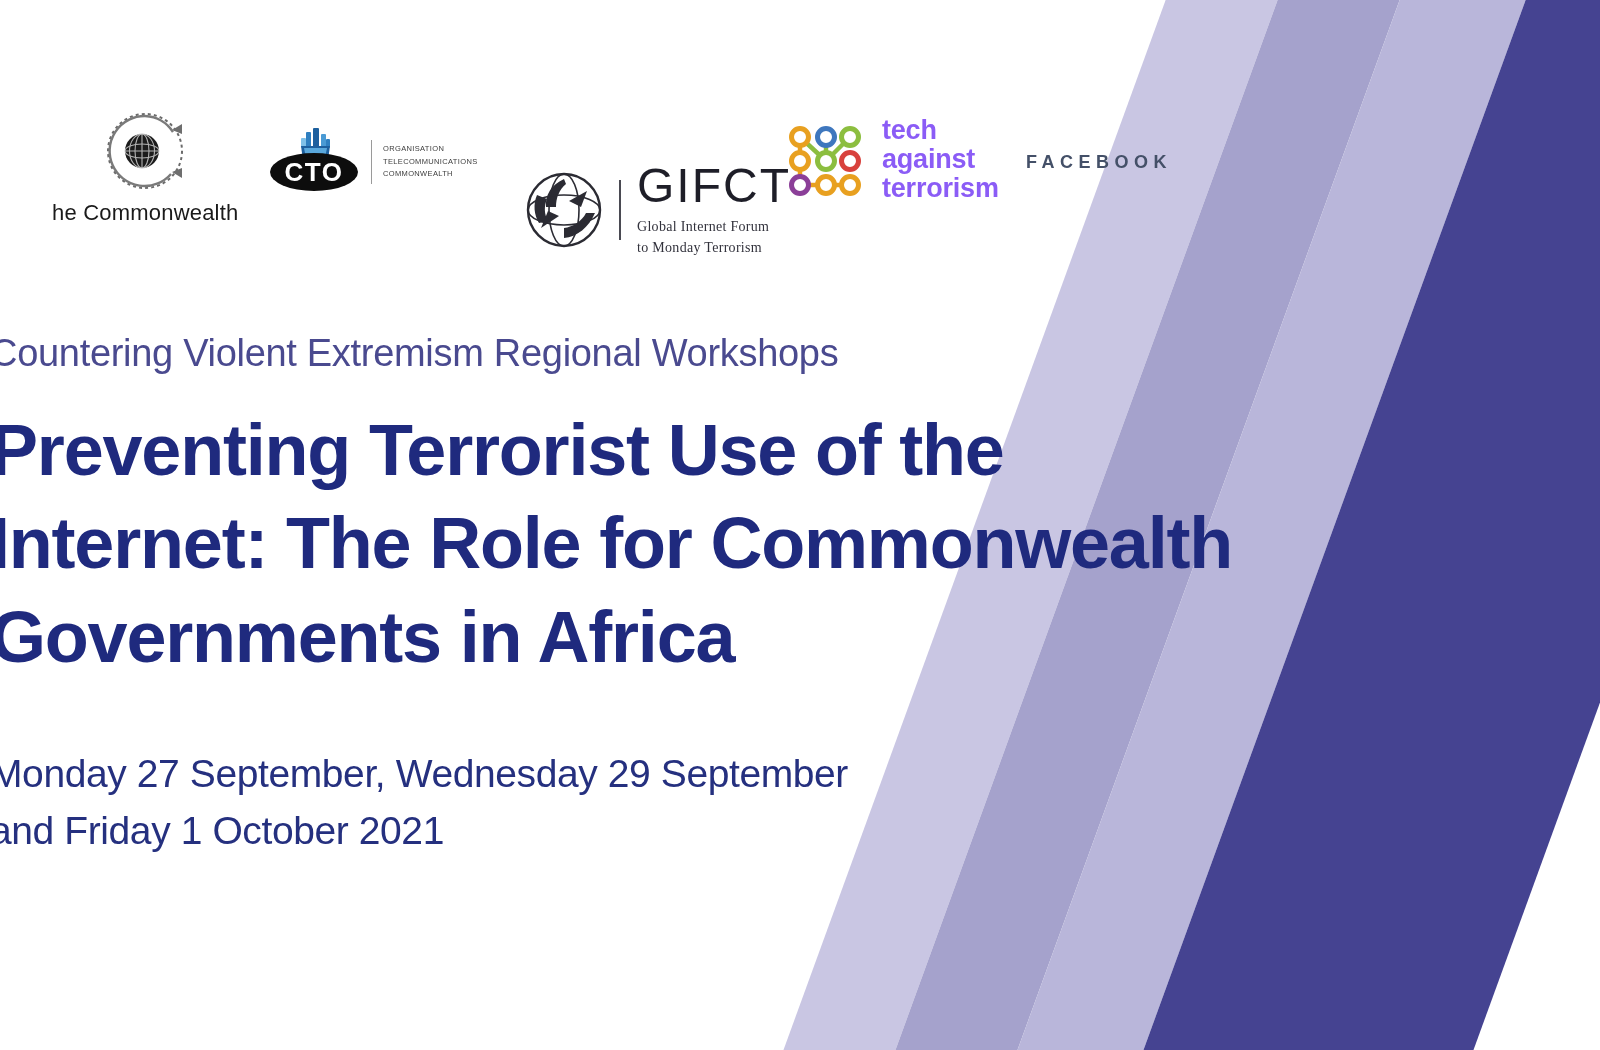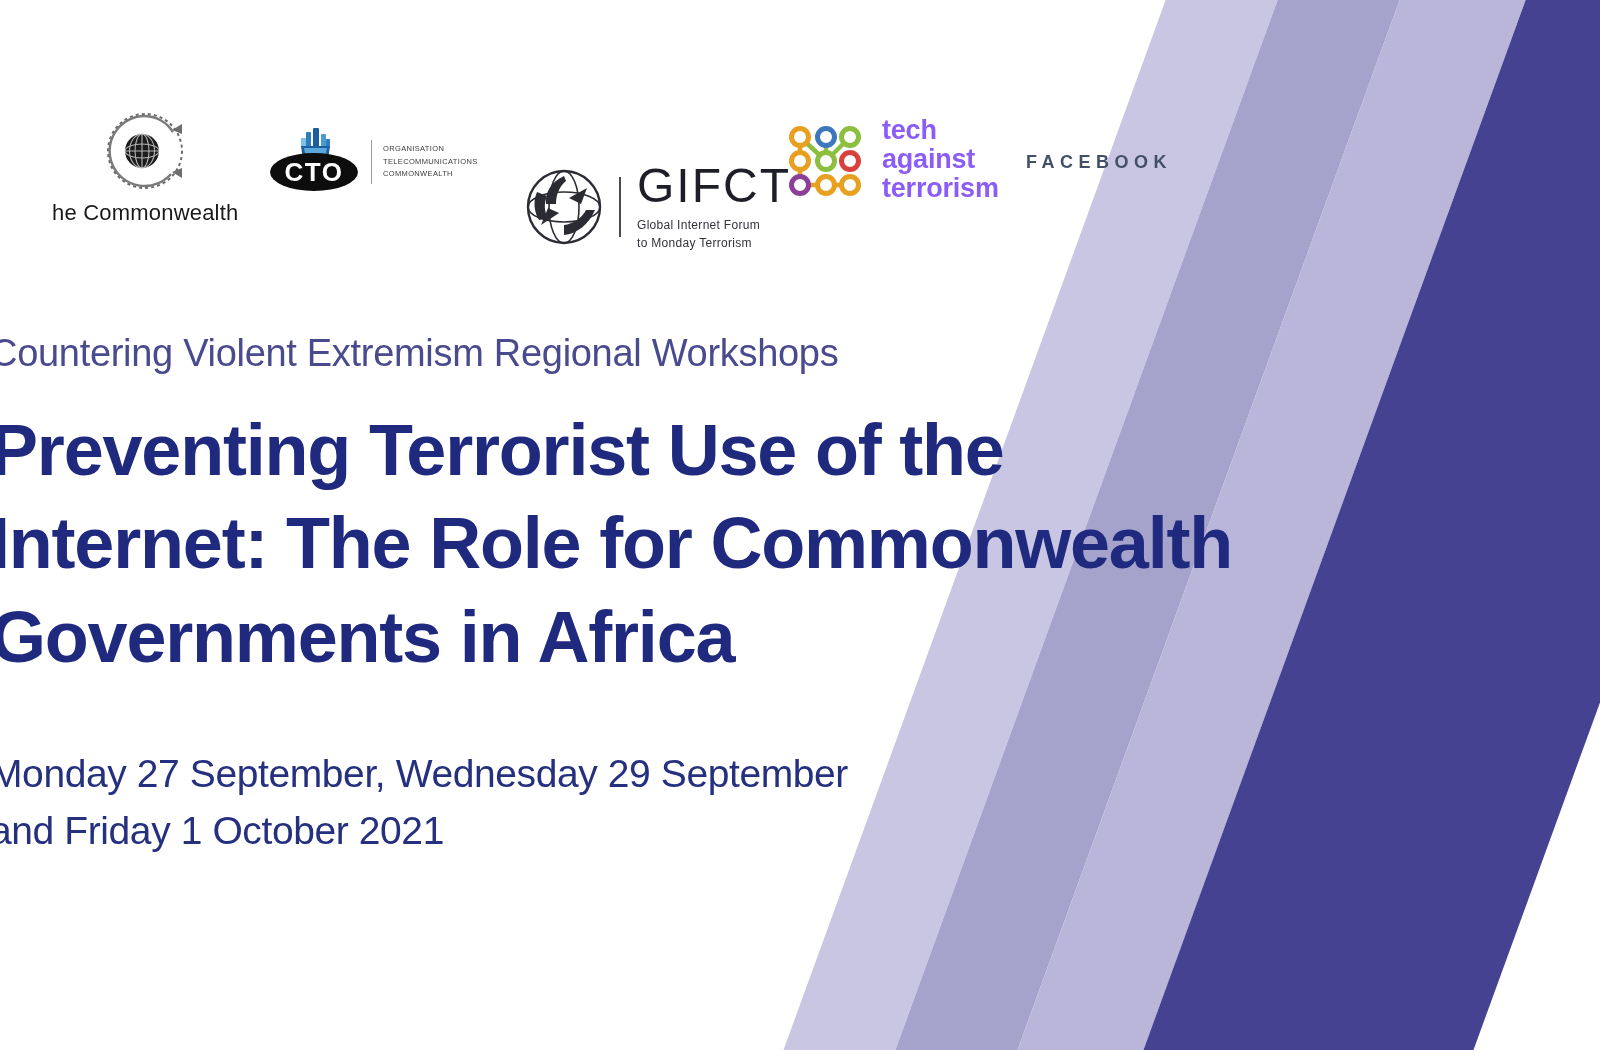--- a/index.html
+++ b/index.html
@@ -93,25 +93,26 @@
   .gifct-block { display: flex; flex-direction: column; }
   .gifct-name {
     font-size: 48px;
     font-weight: 400;
     letter-spacing: 2px;
     color: #1e1e28;
     line-height: 1;
   }
   .gifct-tag {
     margin-top: 6px;
-    font-size: 12px;
+    font-size: 14px;
     line-height: 1.5;
     letter-spacing: 0.3px;
     color: #32323c;
     white-space: nowrap;
+    font-family: Liberation Serif, serif;
   }
 
   
   .logo-tat { left: 782px; top: 8px; }
   .tat-mark { width: 86px; height: 86px; }
   .tat-text {
     margin-left: 14px;
     font-size: 27px;
     font-weight: 700;
     line-height: 1.08;

